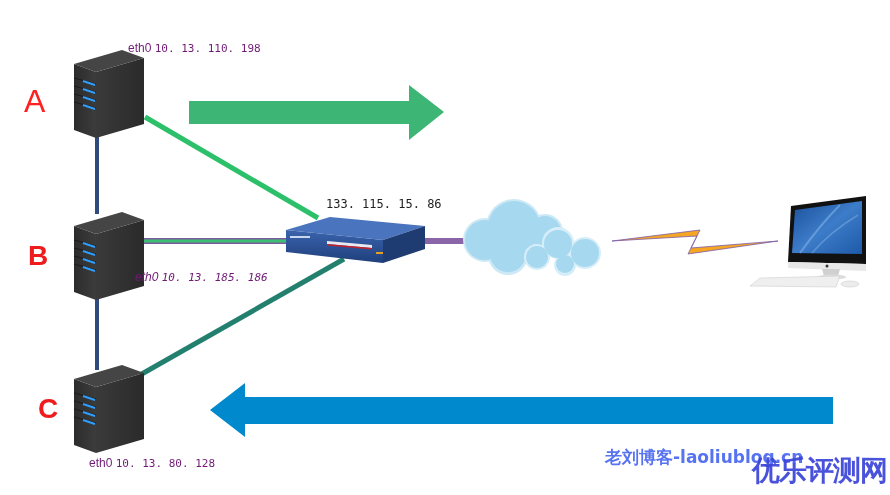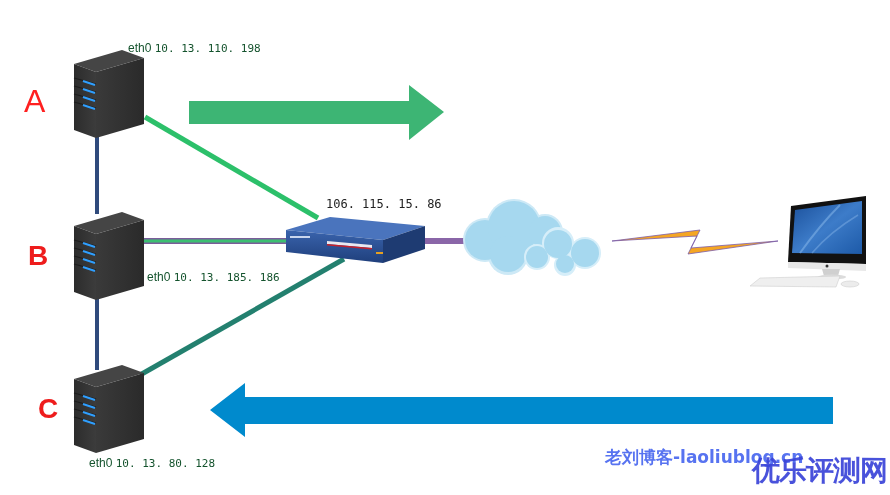--- a/index.html
+++ b/index.html
@@ -1,26 +1,26 @@
 <!DOCTYPE html>
 <html><head>
 <meta charset="utf-8">
 <style>
   html, body { margin: 0; padding: 0; background: #ffffff; }
   body { width: 890px; height: 495px; position: relative; overflow: hidden; font-family: "DejaVu Sans", sans-serif; }
   #canvas { position: absolute; left: 0; top: 0; width: 890px; height: 495px; }
   .label { position: absolute; white-space: nowrap; color: #222; }
-  .eth { font-family: "Liberation Sans", sans-serif; font-size: 12px; color: #14532d; }
+  .eth { font-family: "Liberation Sans", sans-serif; font-size: 12px; color: #701a75; }
   .eth .ip { font-family: "DejaVu Sans Mono", monospace; font-size: 11px; letter-spacing: 0px; }
   .letter { position: absolute; font-family: "Liberation Sans", sans-serif; }
   #lbl-a { left: 24px; top: 83px; font-size: 32px; color: #ff2020; font-weight: normal; }
   #lbl-b { left: 28px; top: 240px; font-size: 28px; color: #ee1c1c; font-weight: bold; }
   #lbl-c { left: 38px; top: 393px; font-size: 28px; color: #ee1c1c; font-weight: bold; }
   #eth-a { left: 128px; top: 41px; }
-  #eth-b { left: 147px; top: 270px; }
+  #eth-b { left: 135px; top: 270px; font-style: italic; }
   #eth-c { left: 89px; top: 456px; }
   #router-ip { left: 326px; top: 197px; font-family: "DejaVu Sans Mono", monospace; font-size: 12px; color: #222; }
   .wm { position: absolute; font-family: "DejaVu Sans", sans-serif; font-weight: bold; white-space: nowrap; }
   #wm1 { left: 605px; top: 446px; font-size: 17px; color: #4f6cf0; opacity: 0.95; }
   #wm2 { left: 752px; top: 452px; font-size: 28px; color: #3a44d8; letter-spacing: -1px; opacity: 0.92; }
 </style>
 </head>
 <body>
 
 <svg id="canvas" viewBox="0 0 890 495" xmlns="http://www.w3.org/2000/svg">
@@ -154,16 +154,16 @@
 </div>
 <div id="eth-b" class="label eth">
   <span>eth0</span>
   <span class="ip">10. 13. 185. 186</span>
 </div>
 <div id="eth-c" class="label eth">
   <span>eth0</span>
   <span class="ip">10. 13. 80. 128</span>
 </div>
 
-<div id="router-ip" class="label">106. 115. 15. 86</div>
+<div id="router-ip" class="label">133. 115. 15. 86</div>
 
 <div id="wm1" class="wm">老刘博客-laoliublog.cn</div>
 <div id="wm2" class="wm">优乐评测网</div>
 
 </body></html>

